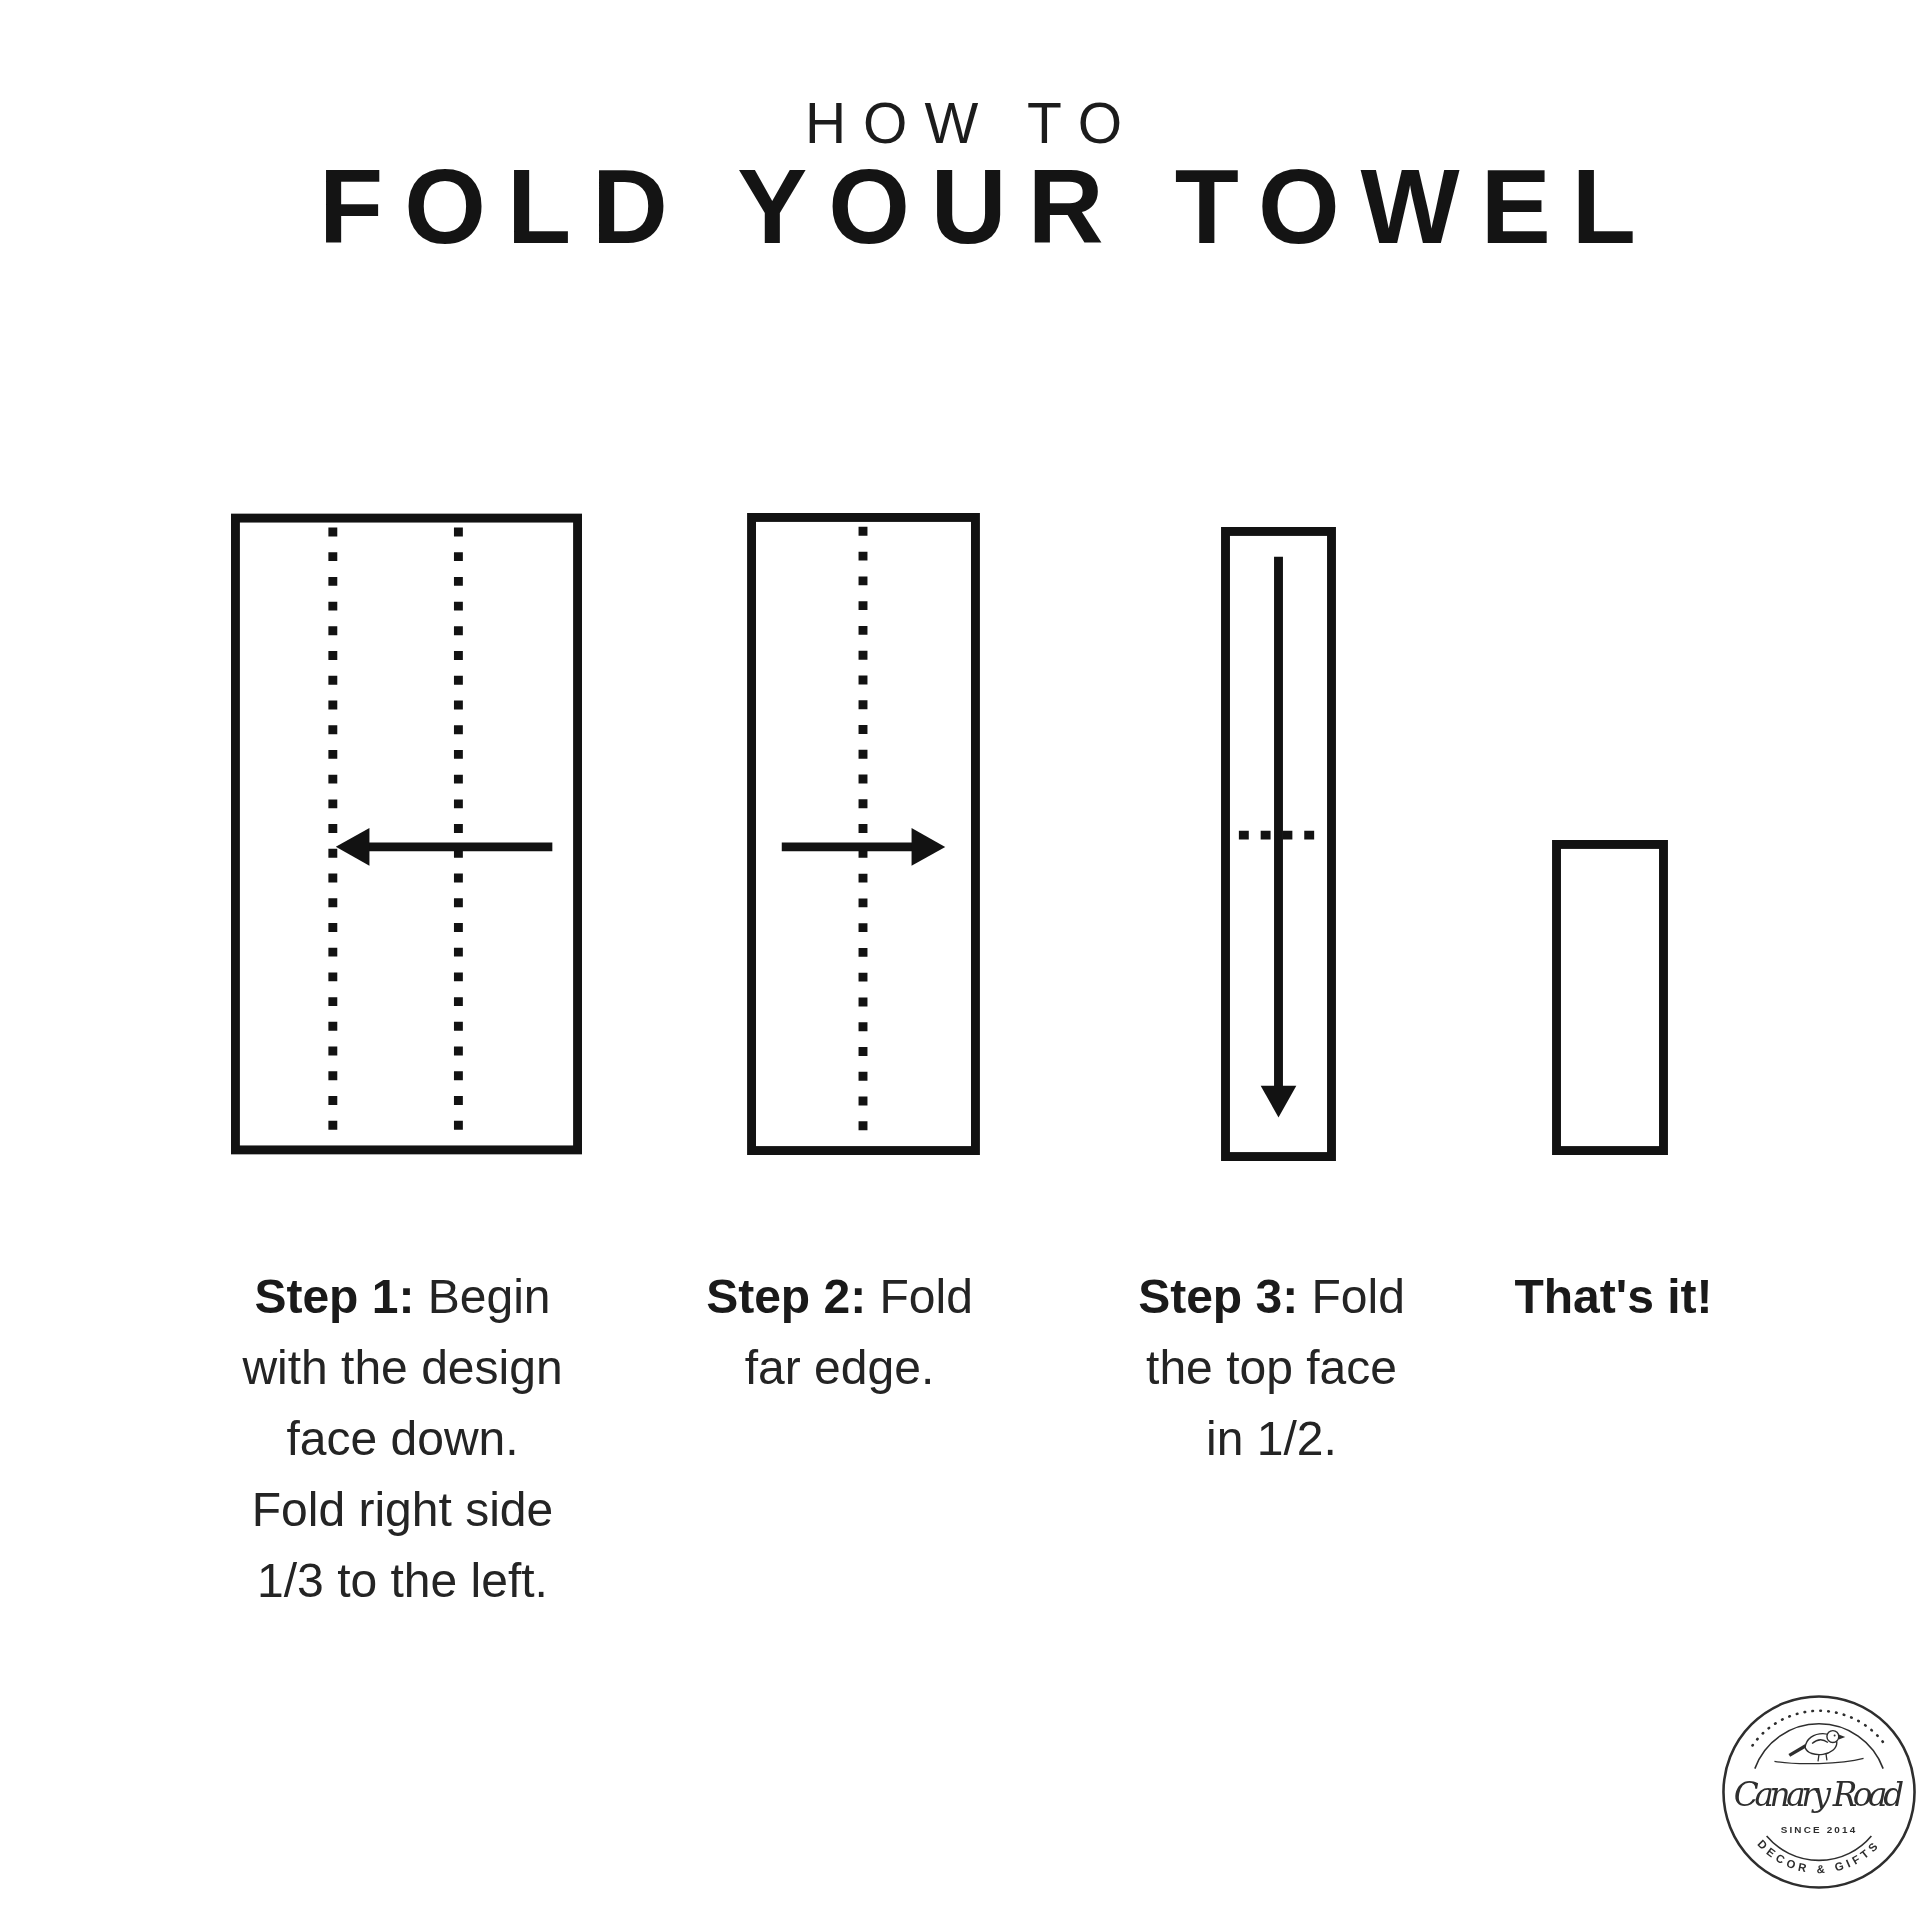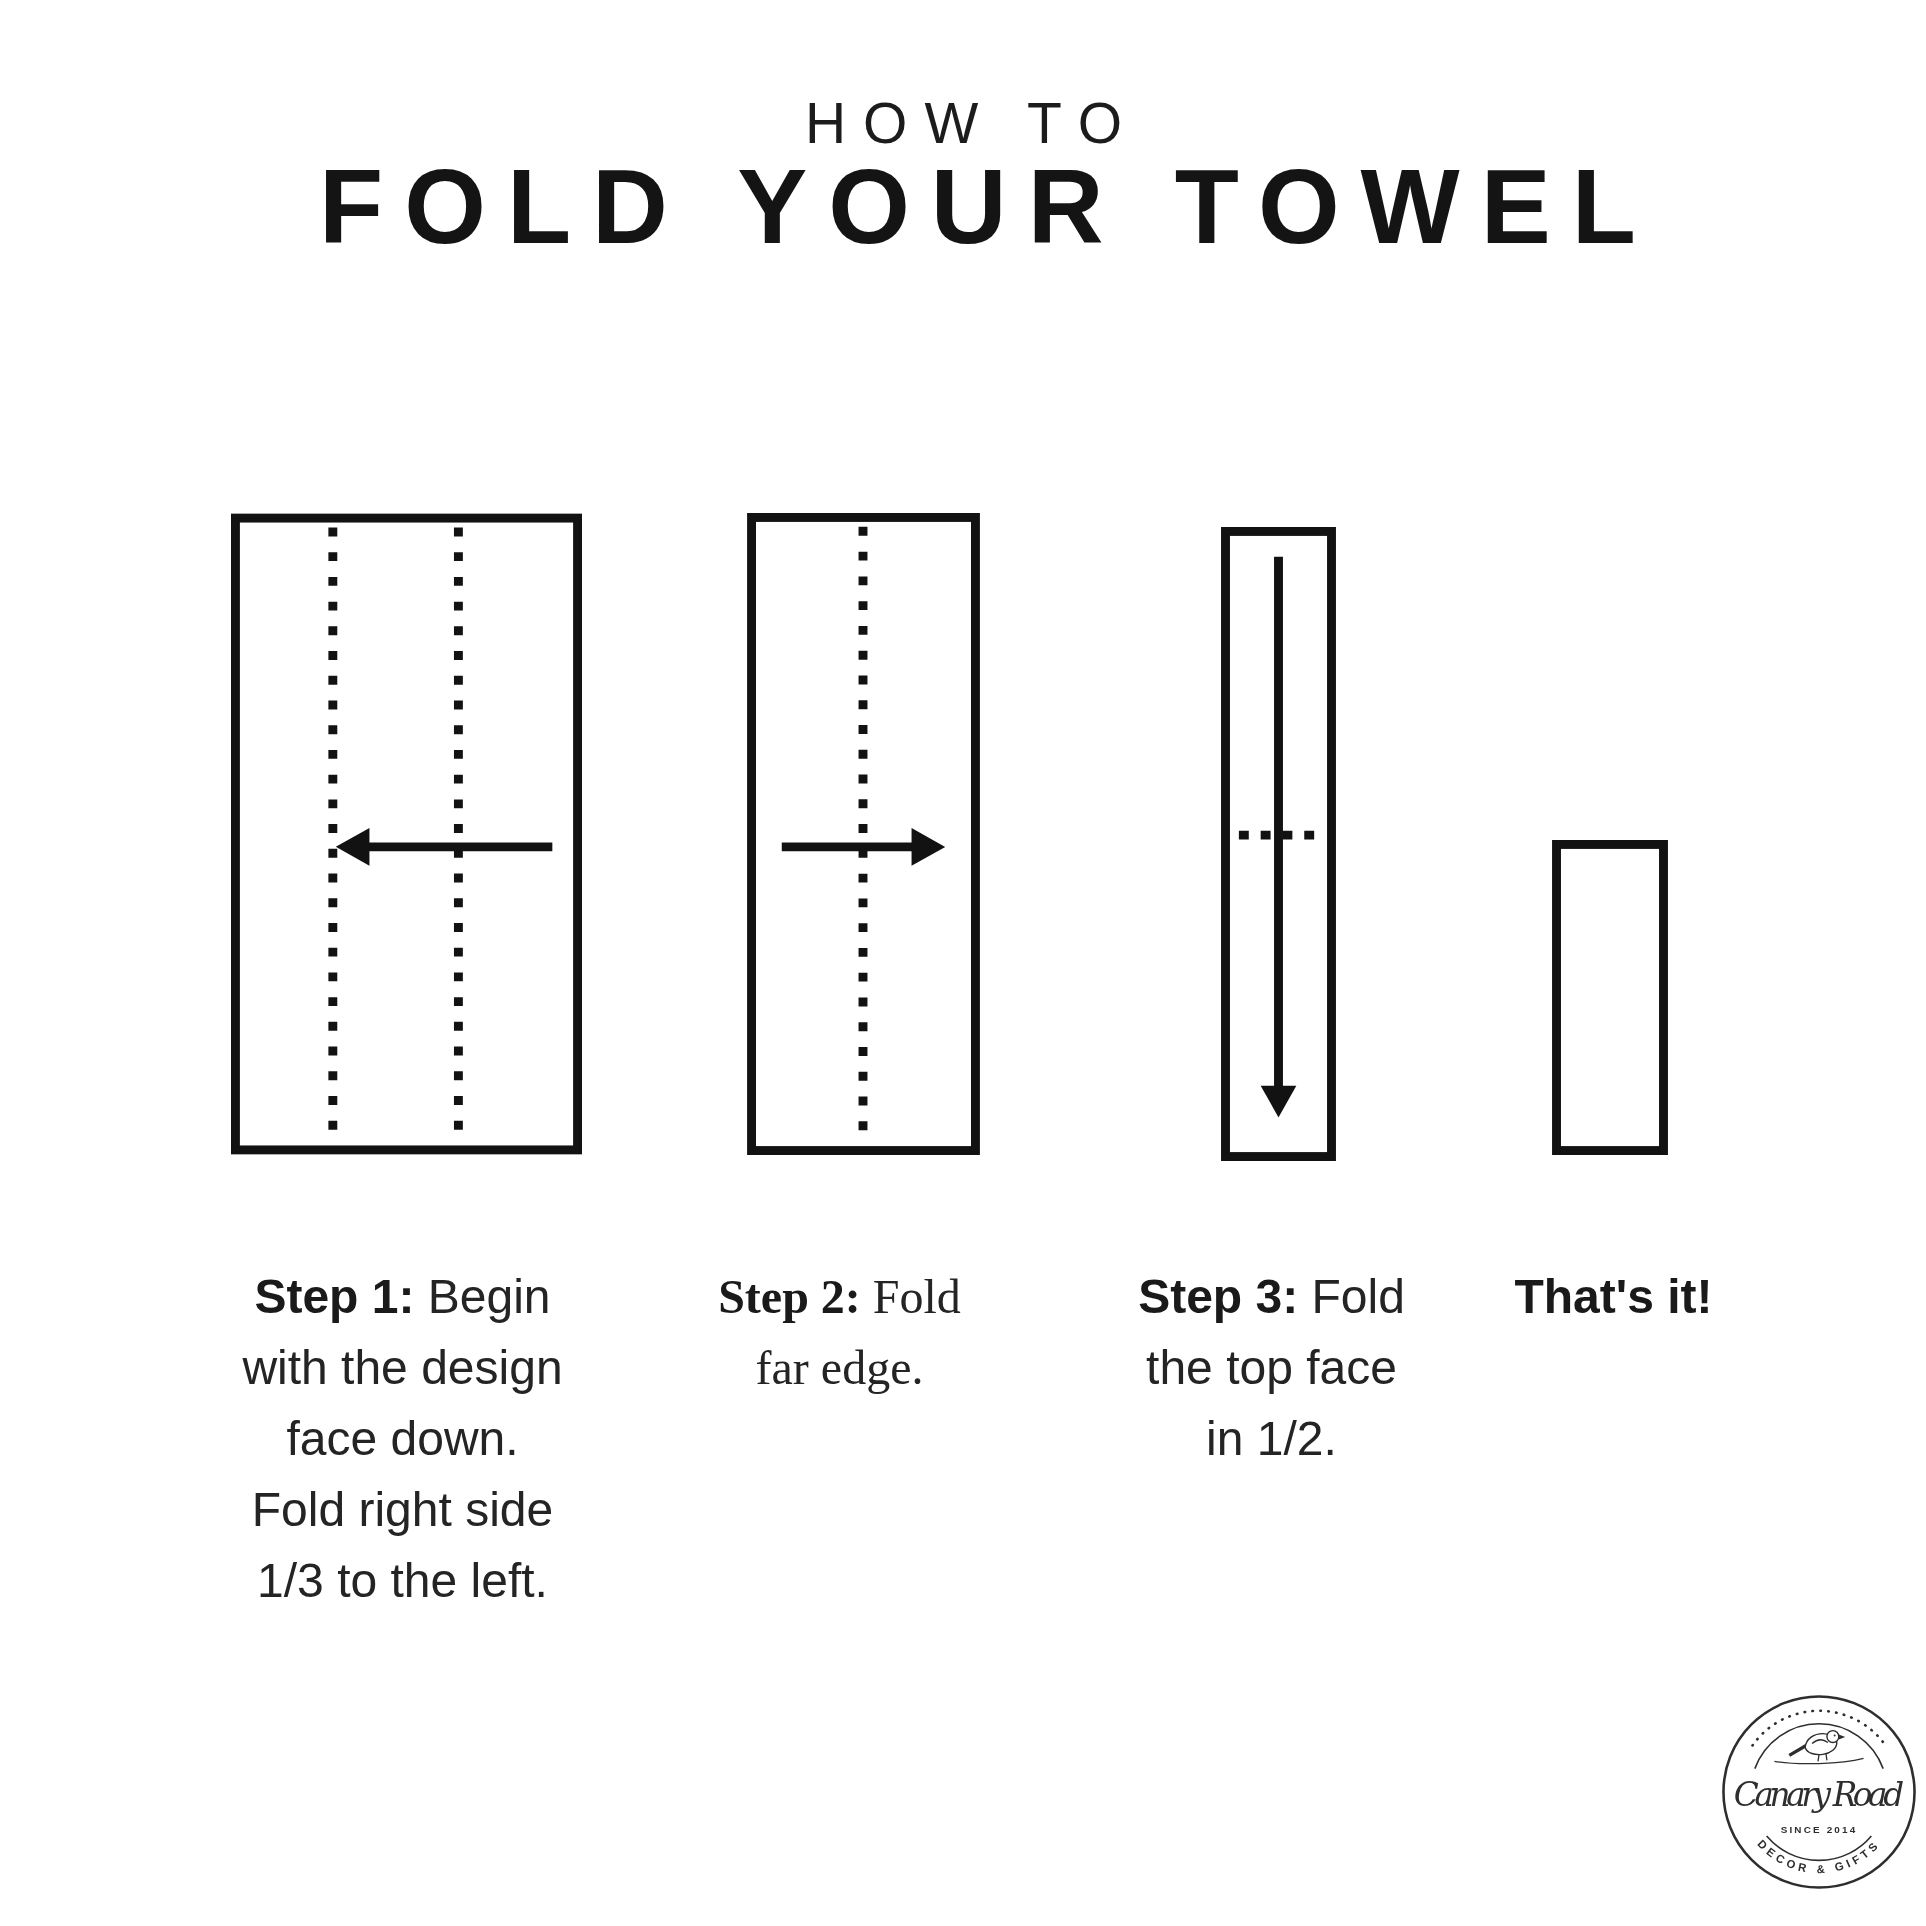--- a/index.html
+++ b/index.html
@@ -46,21 +46,21 @@
     position: absolute;
     top: 1261px;
     width: 455px;
     text-align: center;
     font-size: 48px;
     line-height: 71px;
     color: #242424;
   }
   .caption b { font-weight: 700; color: #1a1a1a; margin-top: 32px; }
   .c1 { left: 175px; }
-  .c2 { left: 612px; font-family: Liberation Serif, serif; }
+  .c2 { left: 612px; }
   .c3 { left: 1044px; }
   .c4 { left: 1386px; font-weight: 700; color: #1a1a1a; }
   .logo {
     position: absolute;
     left: 1720px;
     top: 1693px;
     width: 198px;
     height: 198px;
   }
   .logo svg { display: block; }

